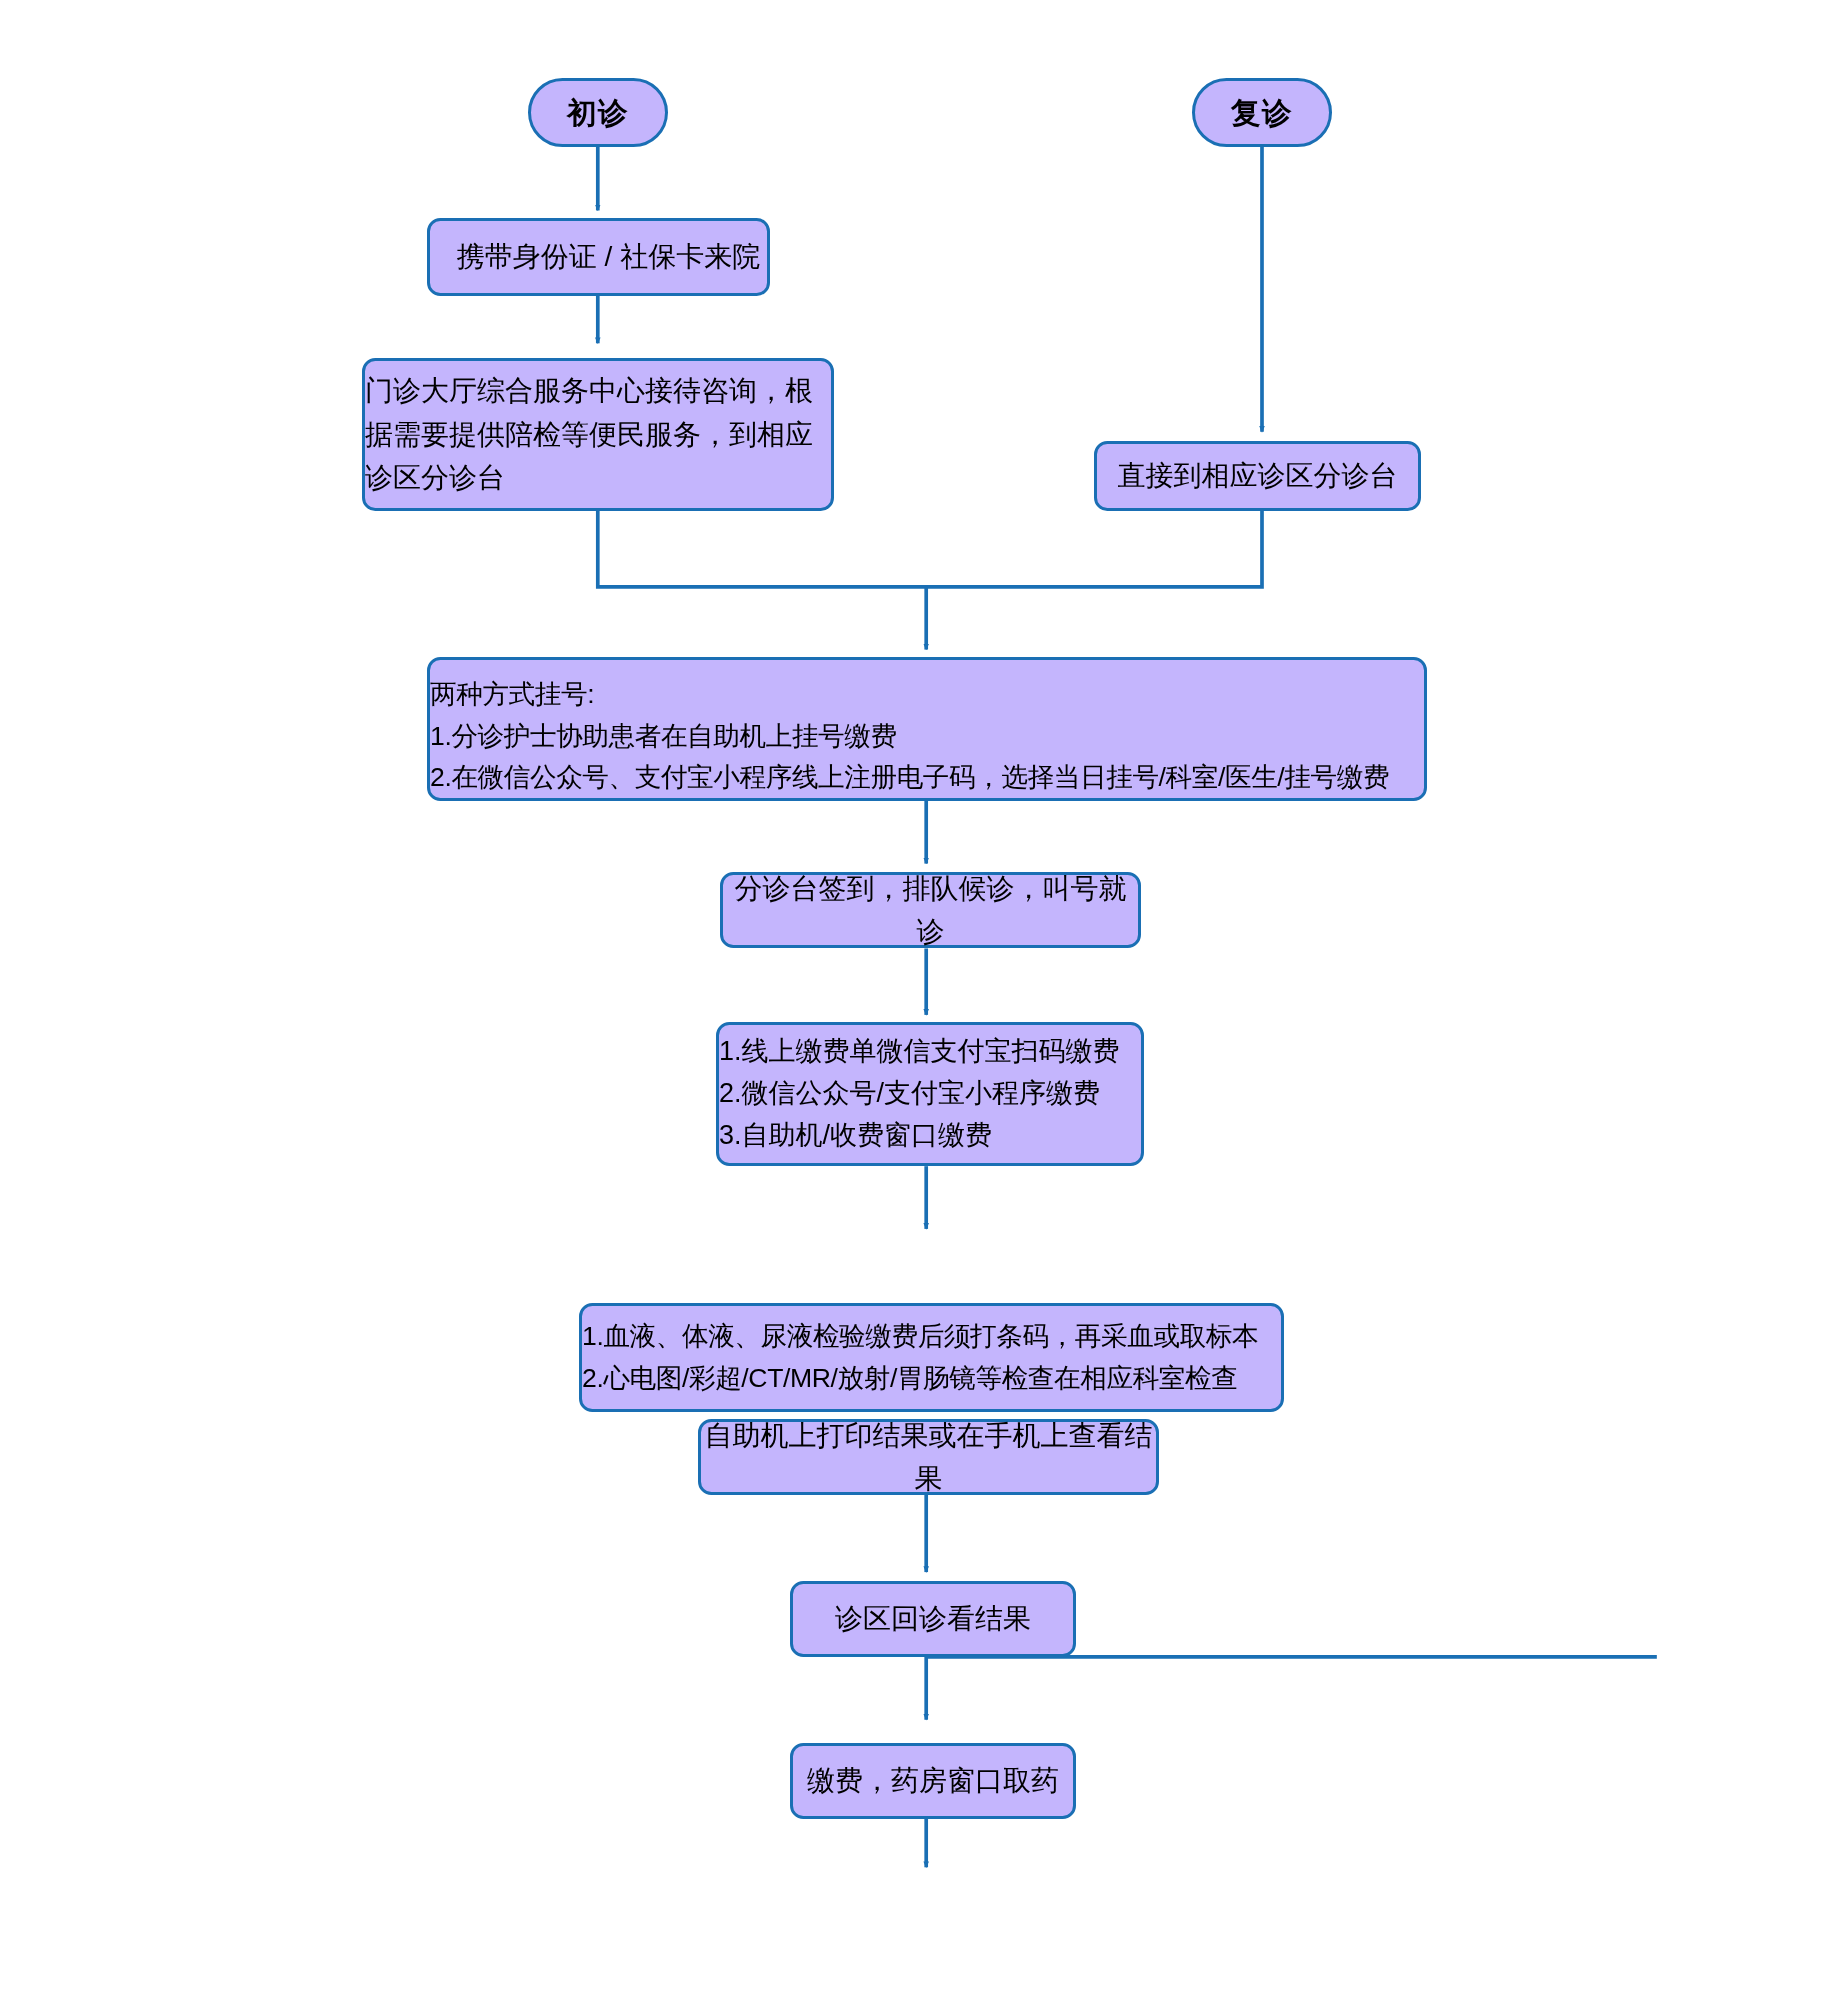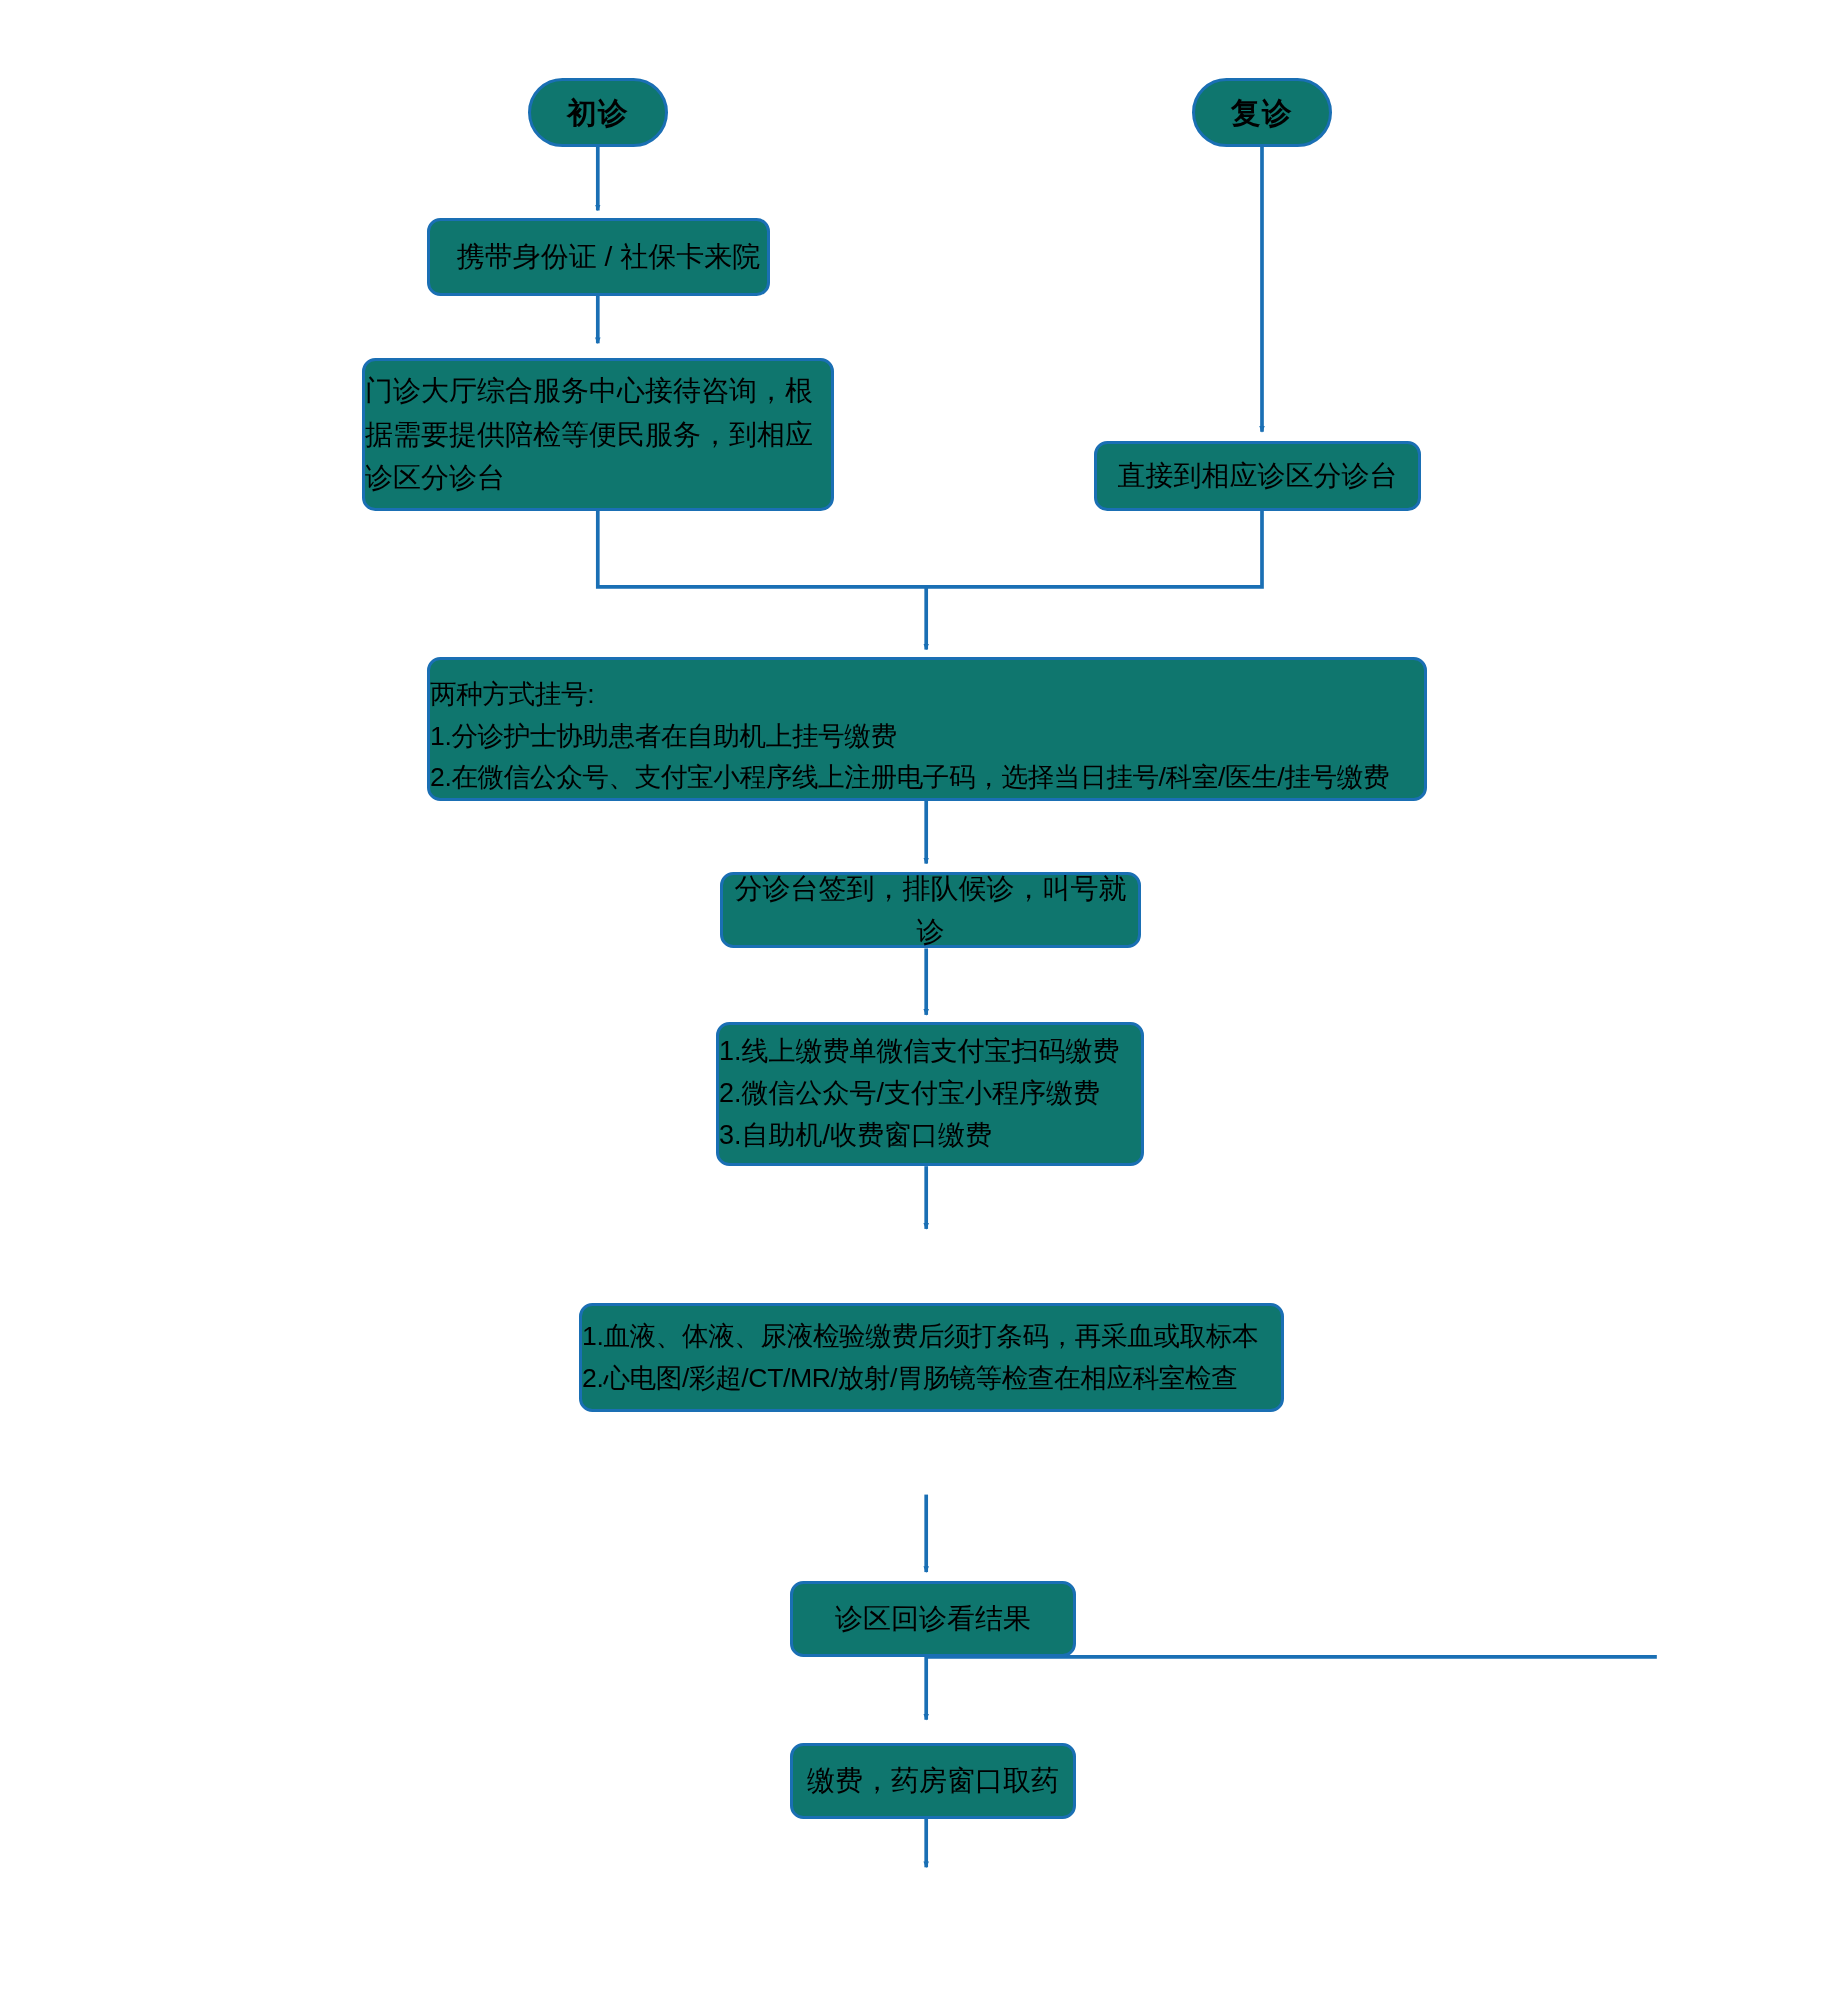--- a/index.html
+++ b/index.html
@@ -23,21 +23,21 @@
     left: 0;
     top: 0;
     width: 1831px;
     height: 2015px;
     pointer-events: none;
   }
   .node {
     position: absolute;
     box-sizing: border-box;
     border: 3px solid #1a6fb4;
-    background: #0f766e;
+    background: #c4b5fd;
     display: flex;
     align-items: center;
     justify-content: center;
     color: #000000;
     line-height: 1.55;
     white-space: pre-line;
     z-index: 2;
   }
   .terminator {
     border-radius: 737px;
@@ -135,20 +135,23 @@
     <span>1.线上缴费单微信支付宝扫码缴费
 2.微信公众号/支付宝小程序缴费
 3.自助机/收费窗口缴费</span>
   </div>
 
   <div class="node process left-text compact" style="left:579px; top:1303px; width:705px; height:109px; font-size:26.6px;">
     <span>1.血液、体液、尿液检验缴费后须打条码，再采血或取标本
 2.心电图/彩超/CT/MR/放射/胃肠镜等检查在相应科室检查</span>
   </div>
 
+  <div class="node process center-text" style="left:698px; top:1419px; width:461px; height:76px;">
+    <span>自助机上打印结果或在手机上查看结果</span>
+  </div>
 
   <div class="node process center-text" style="left:790px; top:1581px; width:286px; height:76px;">
     <span>诊区回诊看结果</span>
   </div>
 
   <div class="node process center-text" style="left:790px; top:1729px; width:286px; height:76px;margin-top:14px;">
     <span>缴费，药房窗口取药</span>
   </div>
 
 

